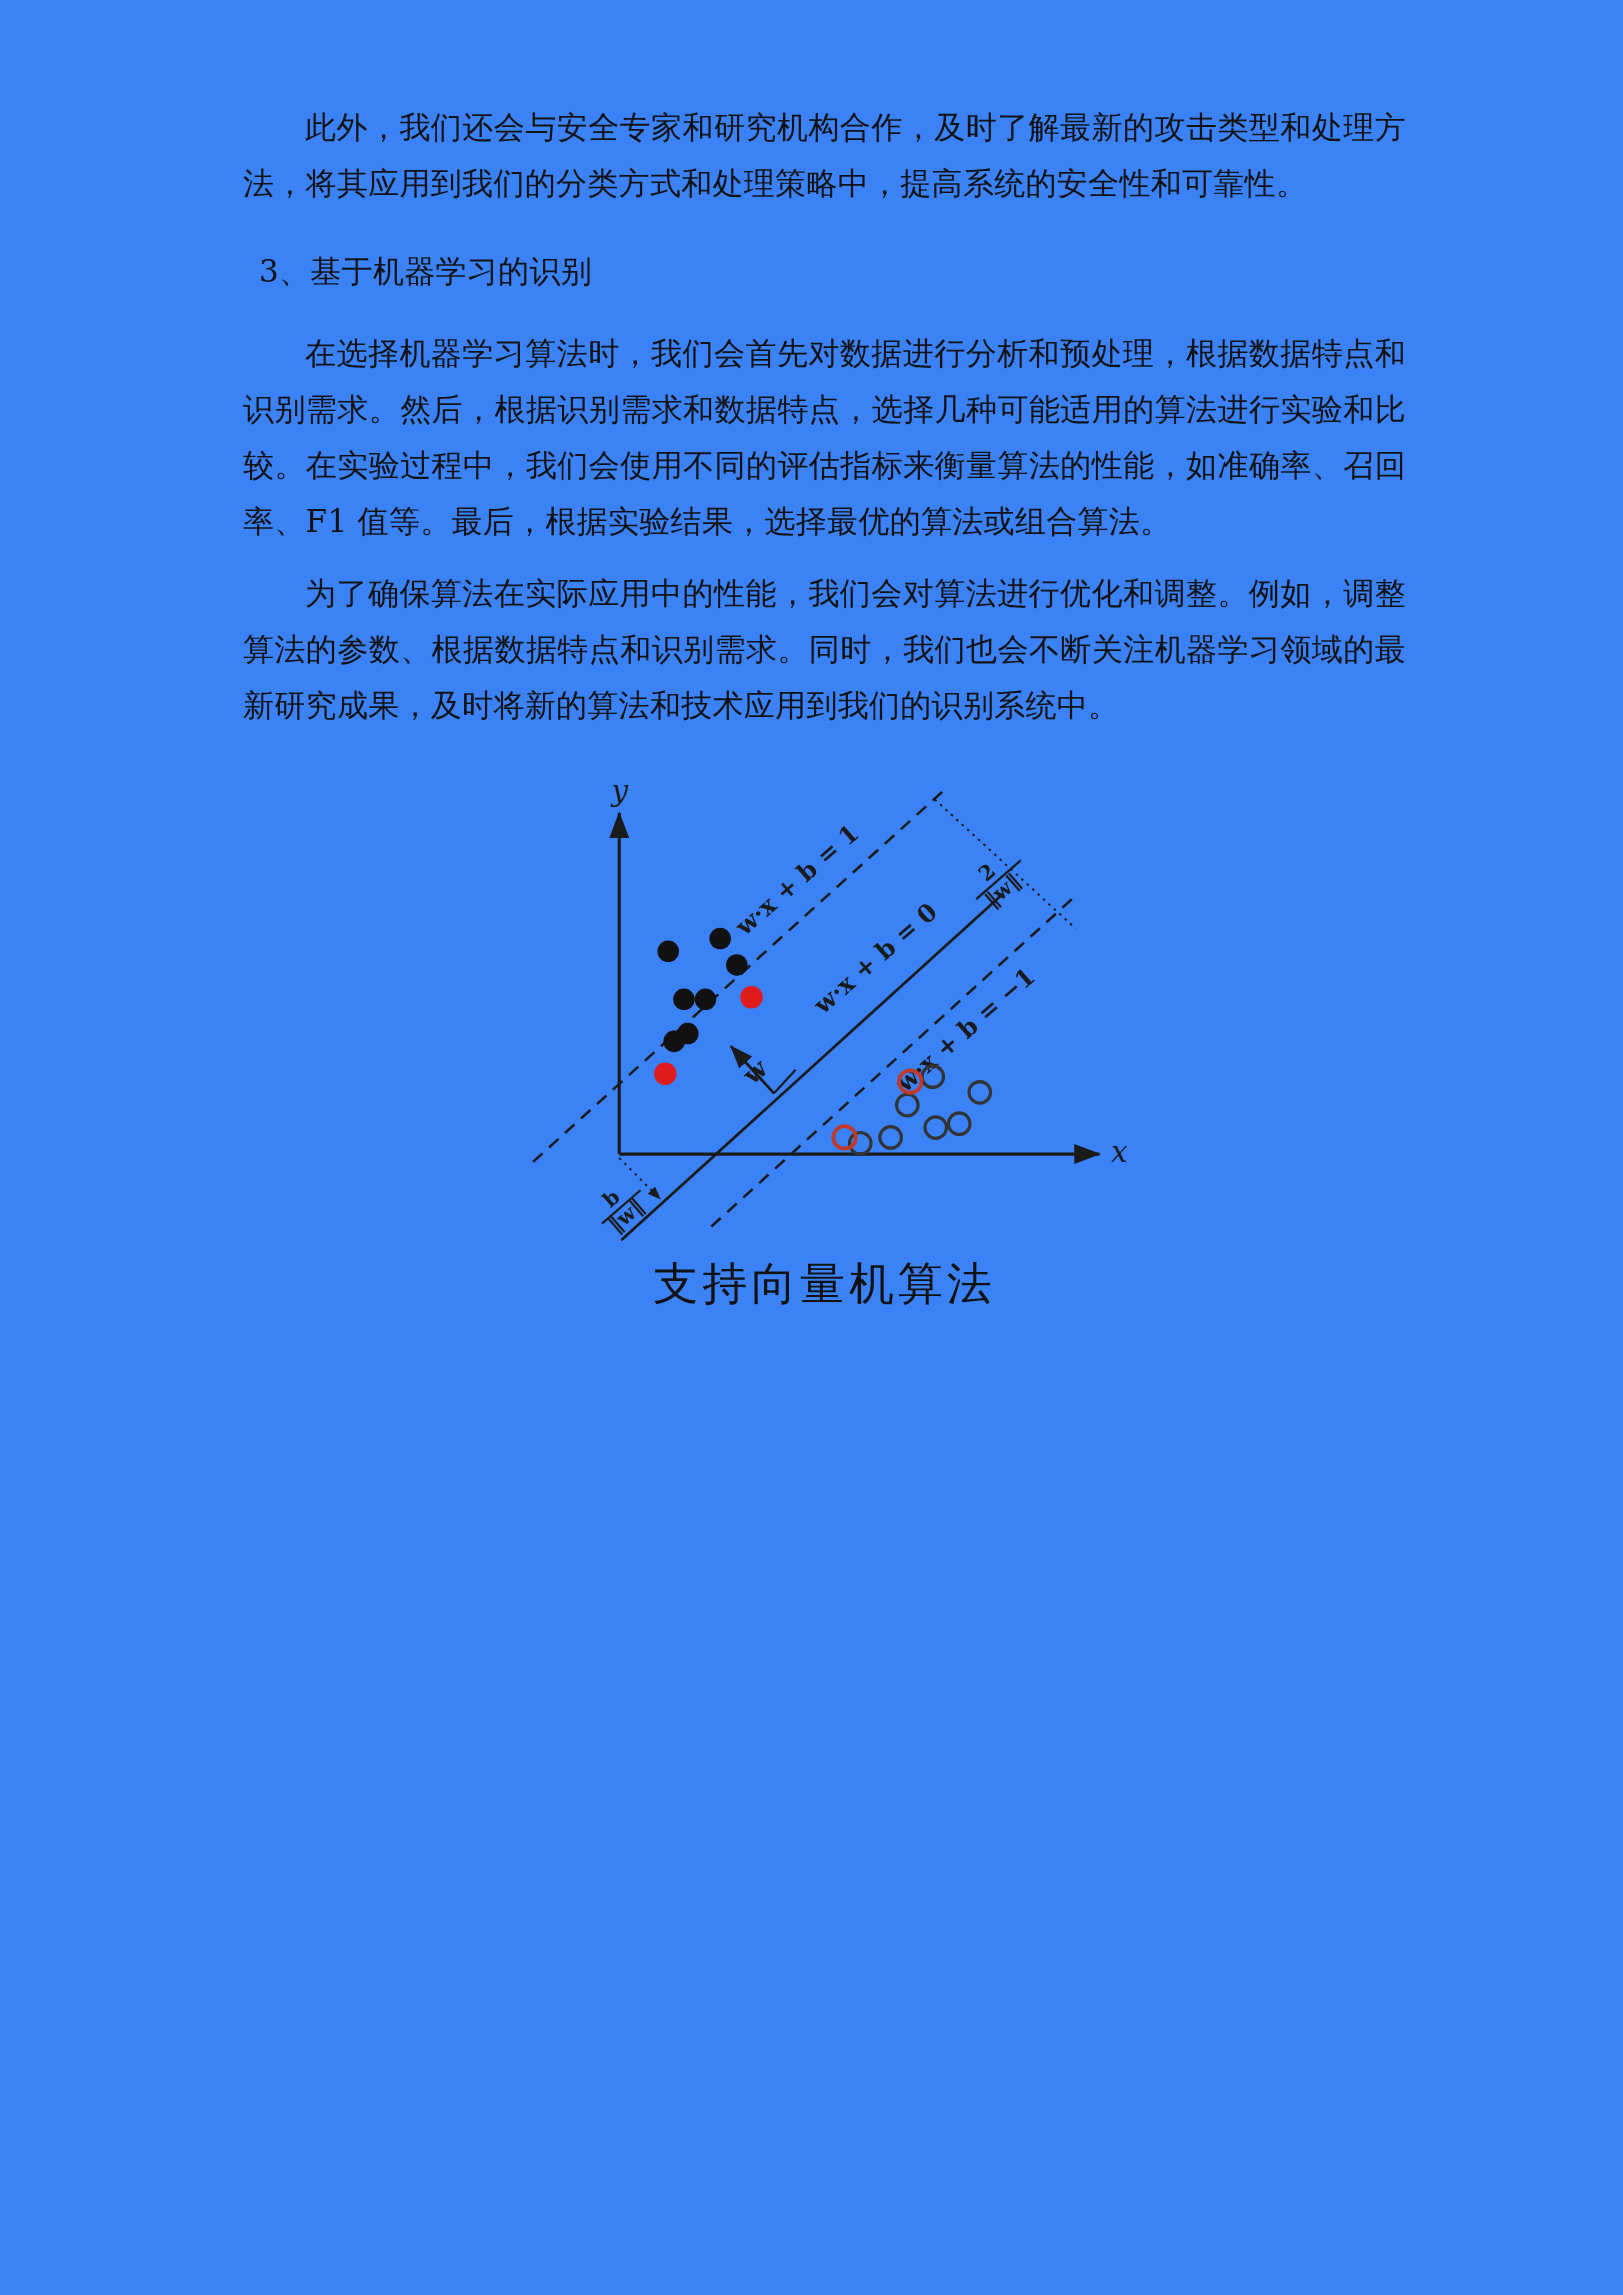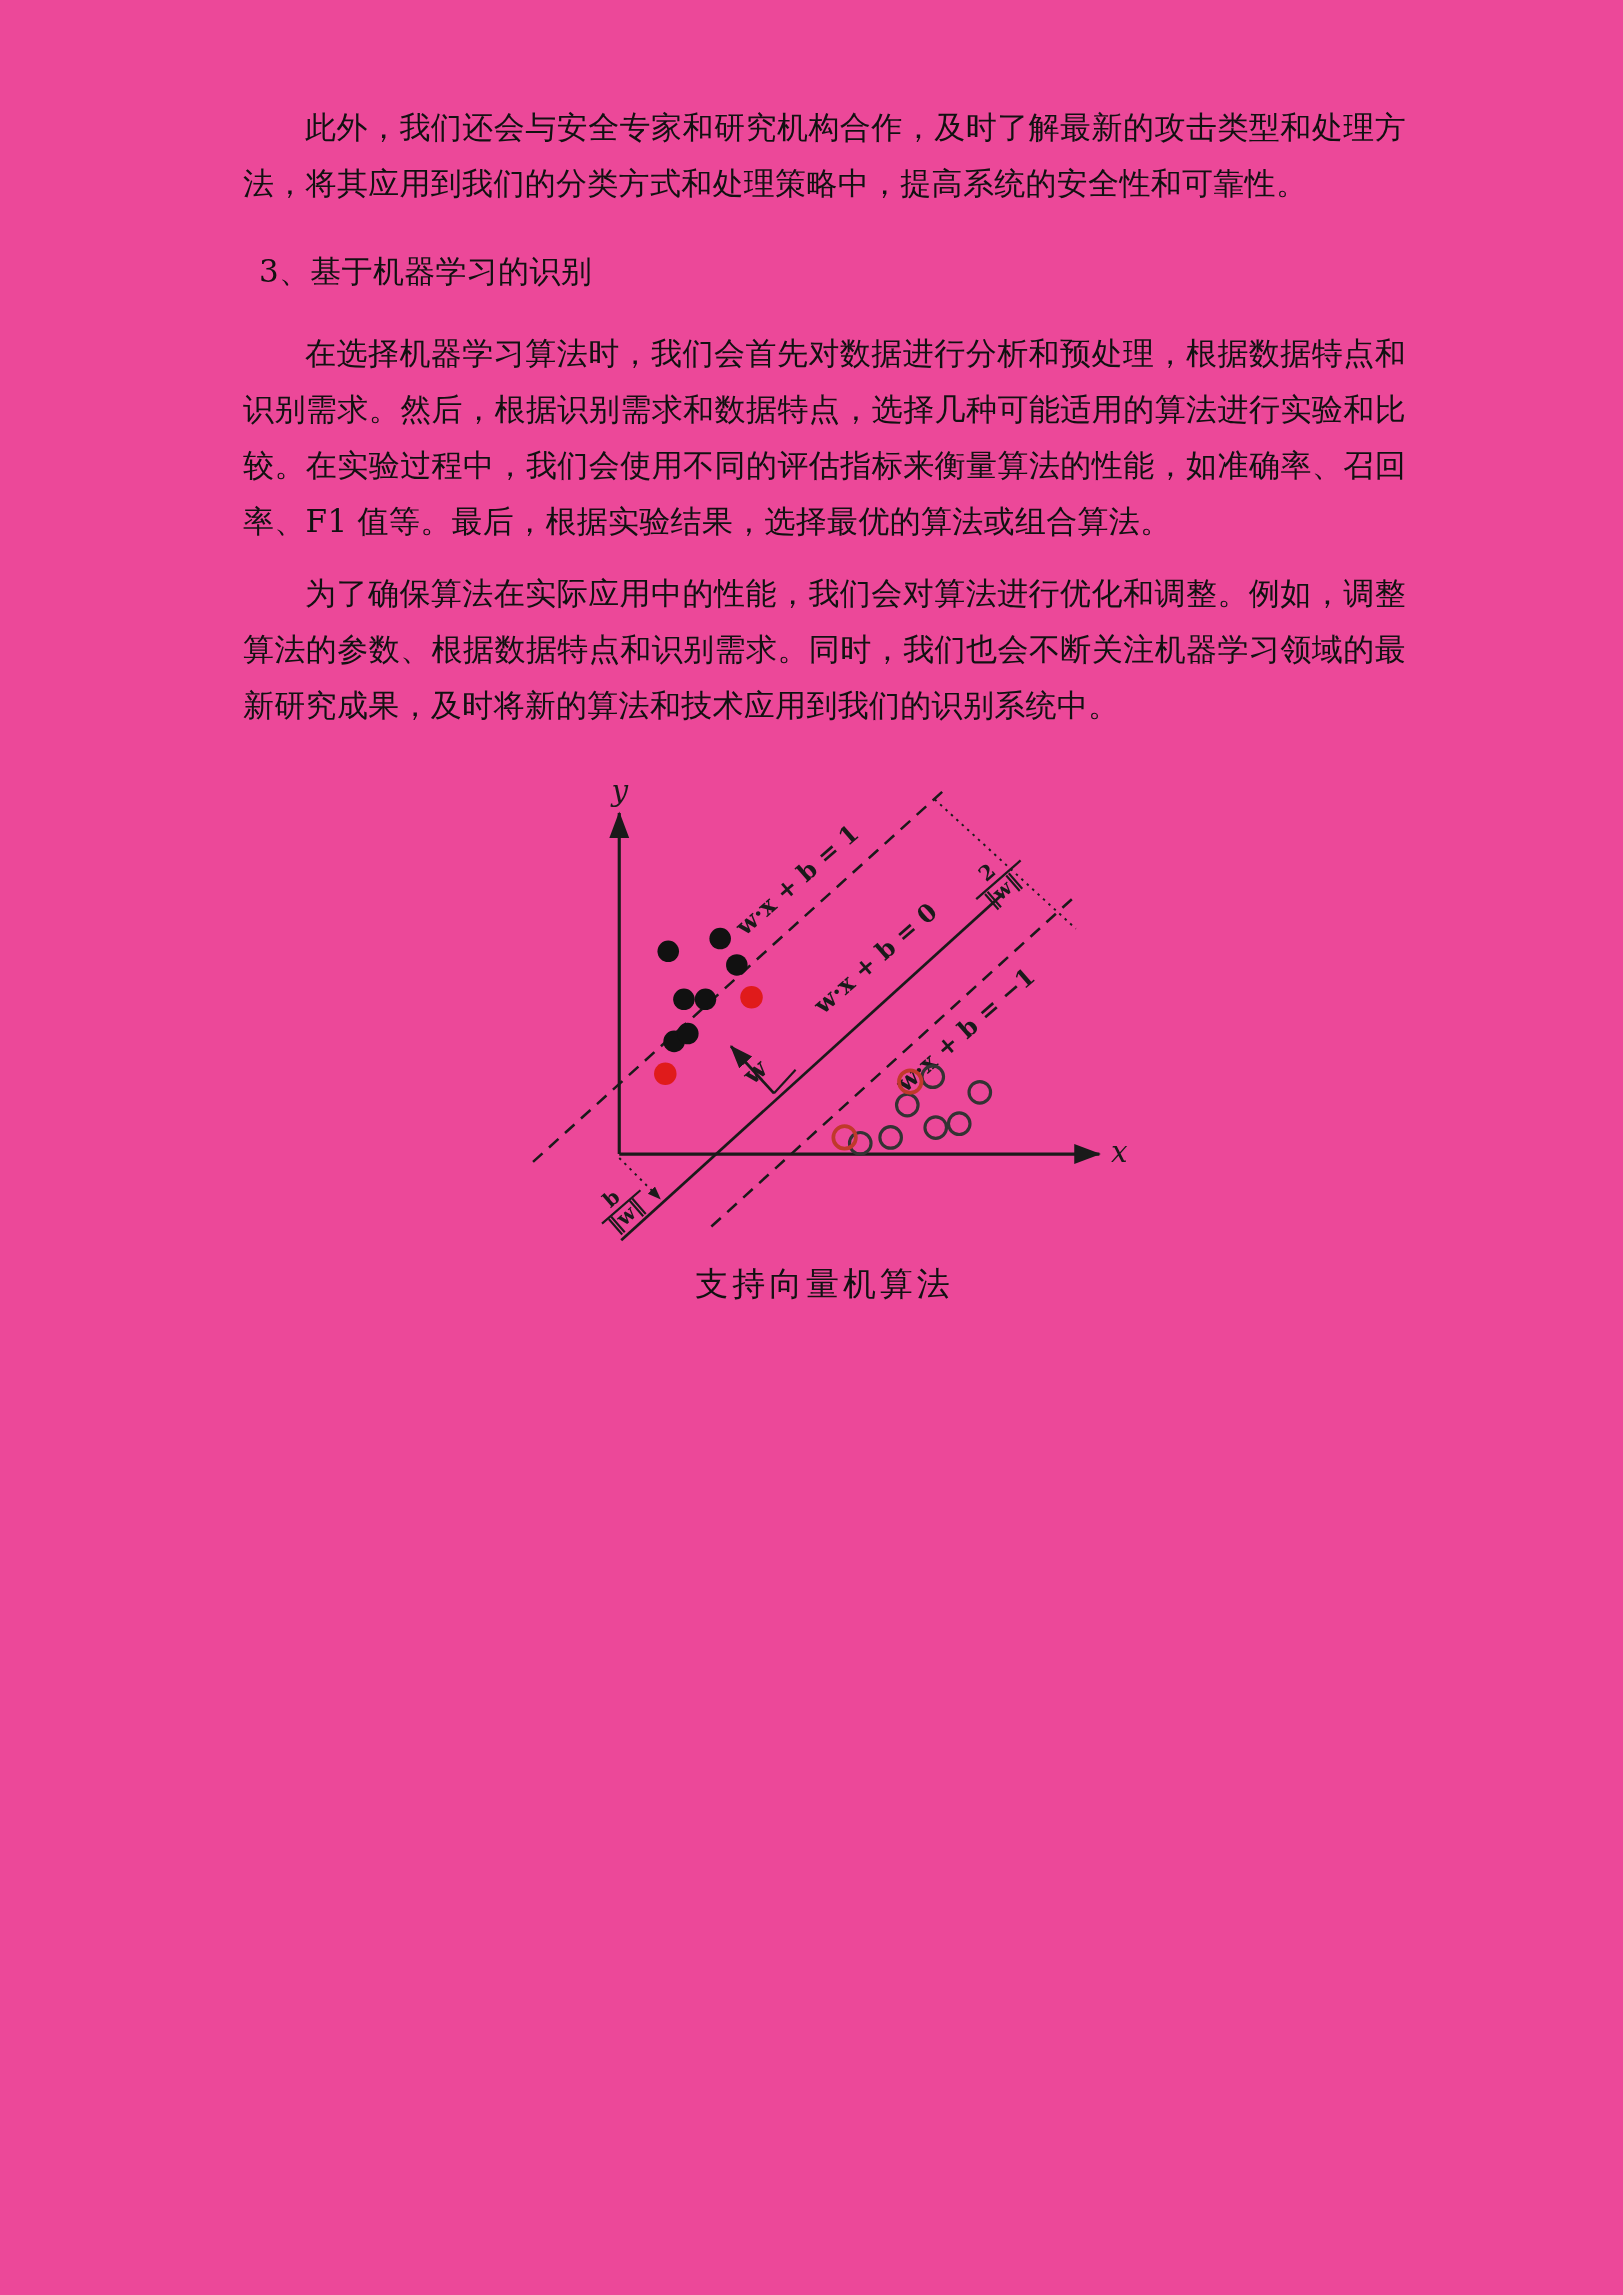--- a/index.html
+++ b/index.html
@@ -6,21 +6,21 @@
   html, body {
     margin: 0;
     padding: 0;
     background: #ffffff;
   }
 
   .page {
     position: relative;
     width: 1623px;
     height: 2295px;
-    background: #ec4899;
+    background: #3b82f6;
     overflow: hidden;
     box-sizing: border-box;
     font-family: "DejaVu Serif", "Liberation Serif", serif;
     color: #000000;
   }
 
   .content {
     position: absolute;
     left: 243px;
     top: 0;
@@ -78,21 +78,21 @@
   }
 
   .figure-box svg {
     display: block;
     width: 100%;
     height: 100%;
   }
 
   .fig-caption {
     margin-top: 6.5px;
-    font-size: 33px;
+    font-size: 45px;
     line-height: 48px;
     letter-spacing: 3.9px;
     text-align: left;
     color: #111;
   }
 
   
   .eq-text {
     font-family: "DejaVu Serif", "Liberation Serif", serif;
     font-weight: bold;

